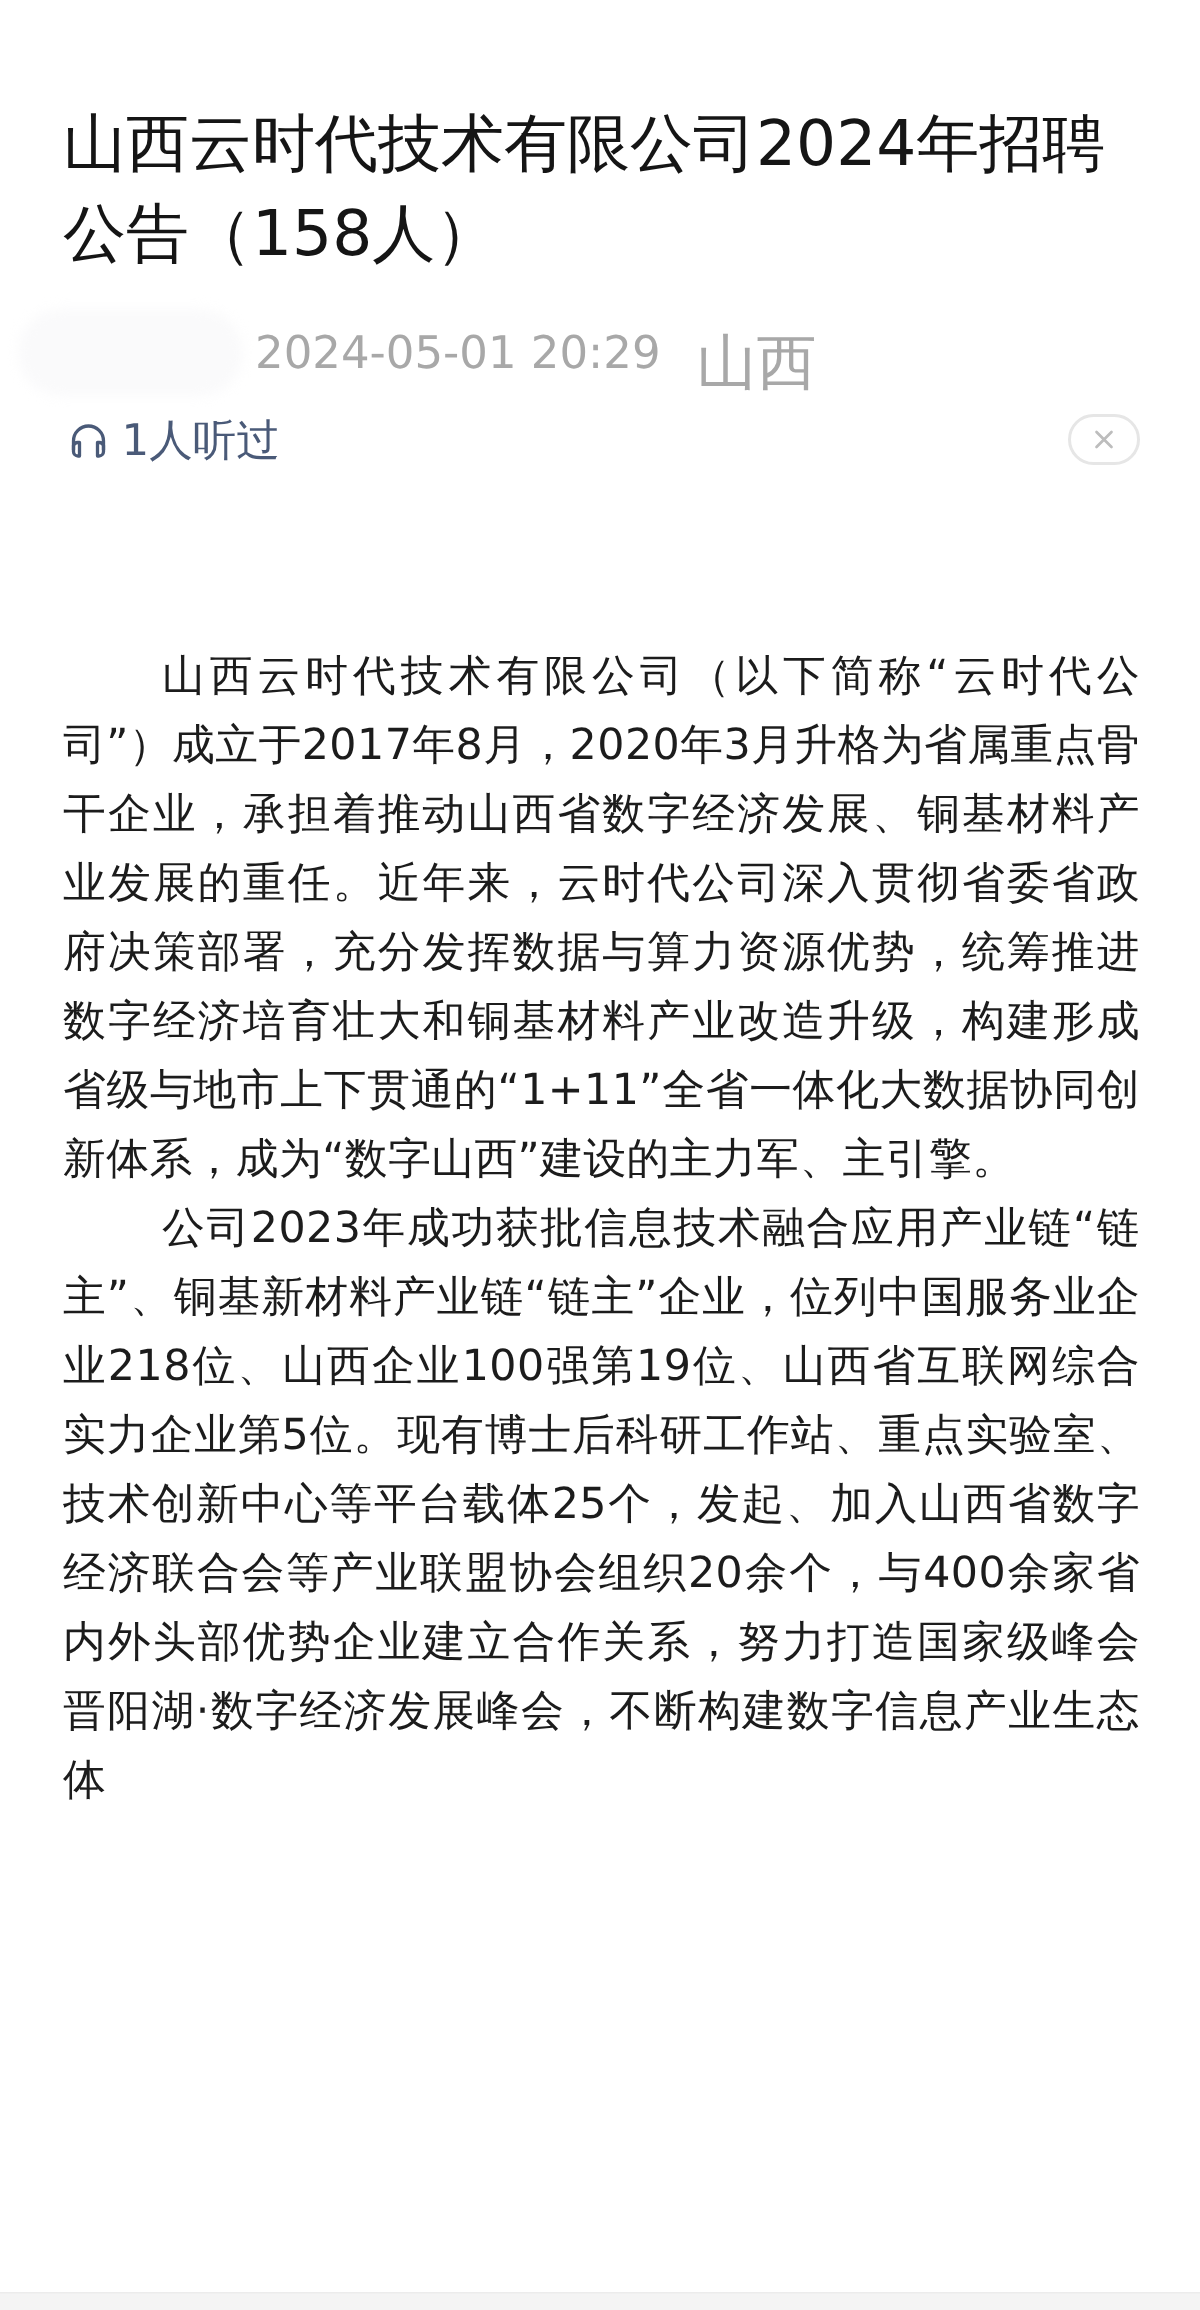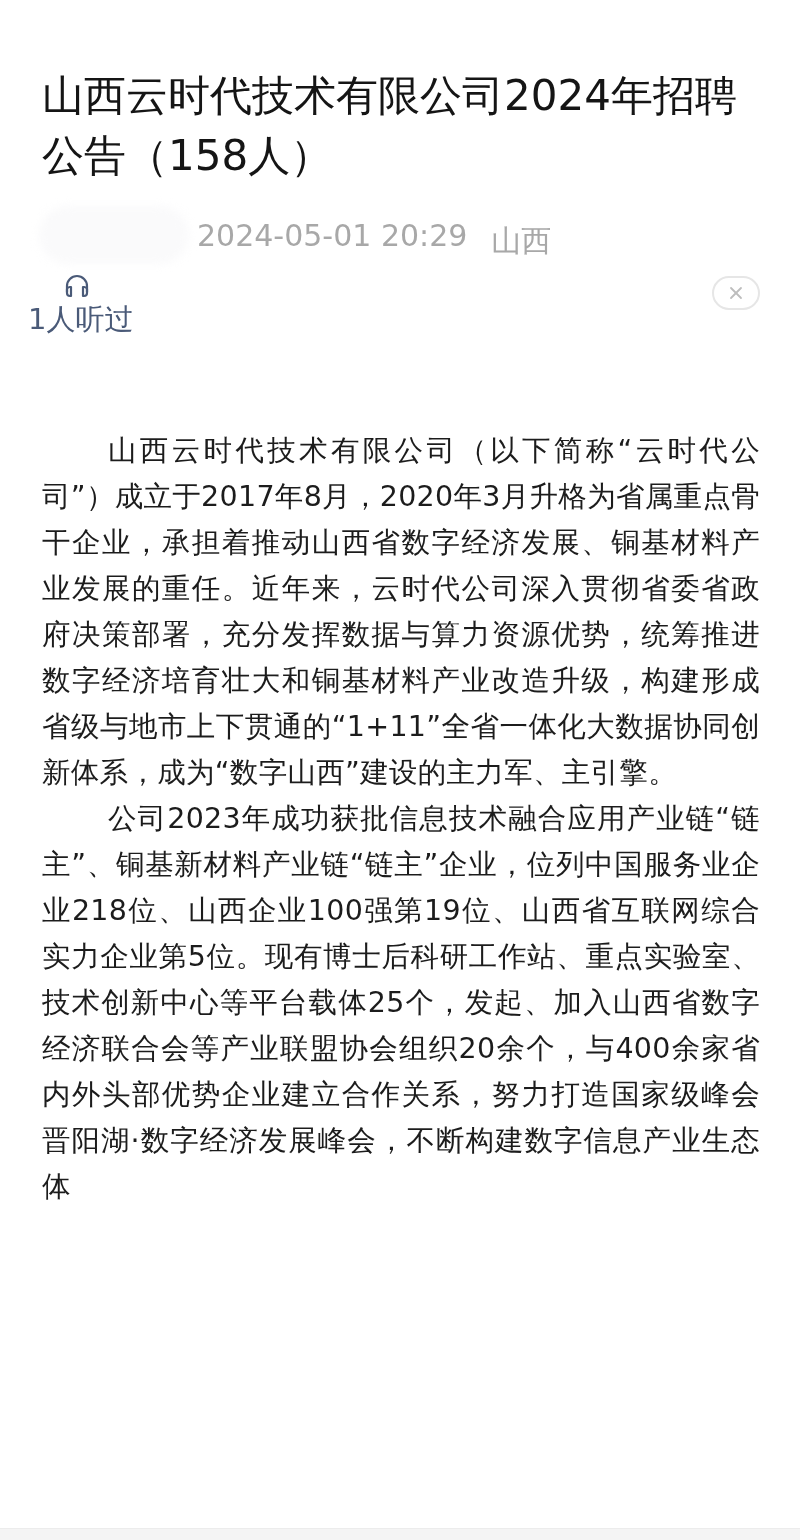--- a/index.html
+++ b/index.html
@@ -23,53 +23,52 @@
       top: 66px;
       width: 720px;
       font-size: 42px;
       line-height: 60px;
       font-weight: normal;
       color: #151515;
       letter-spacing: 0px;
     }
     .meta-row {
       position: absolute;
-      left: 39px;
+      left: 12px;
       top: 205px;
       height: 60px;
       display: flex;
       align-items: center;
     }
     .avatar-blur {
       width: 150px;
       height: 58px;
       border-radius: 30px;
       background: #fafafb;
       filter: blur(4px);
       margin-right: 8px;
     }
     .meta-date {
       font-size: 30px;
       color: #a8a8a8;
       letter-spacing: 0px;
     }
     .meta-region {
-      font-size: 30px;
+      font-size: 40px;
       color: #a8a8a8;
       margin-left: 24px;
       margin-top: 13px;
     }
     .listen-row {
       position: absolute;
-      left: 28px;
+      left: 45px;
       top: 272px;
       height: 44px;
       display: flex;
       align-items: center;
-      flex-direction: column;
     }
     .headphone-icon {
       width: 28px;
       height: 28px;
       margin-right: 8px;
       display: inline-block;
     }
     .listen-text {
       font-size: 29px;
       color: #4a5a78;

